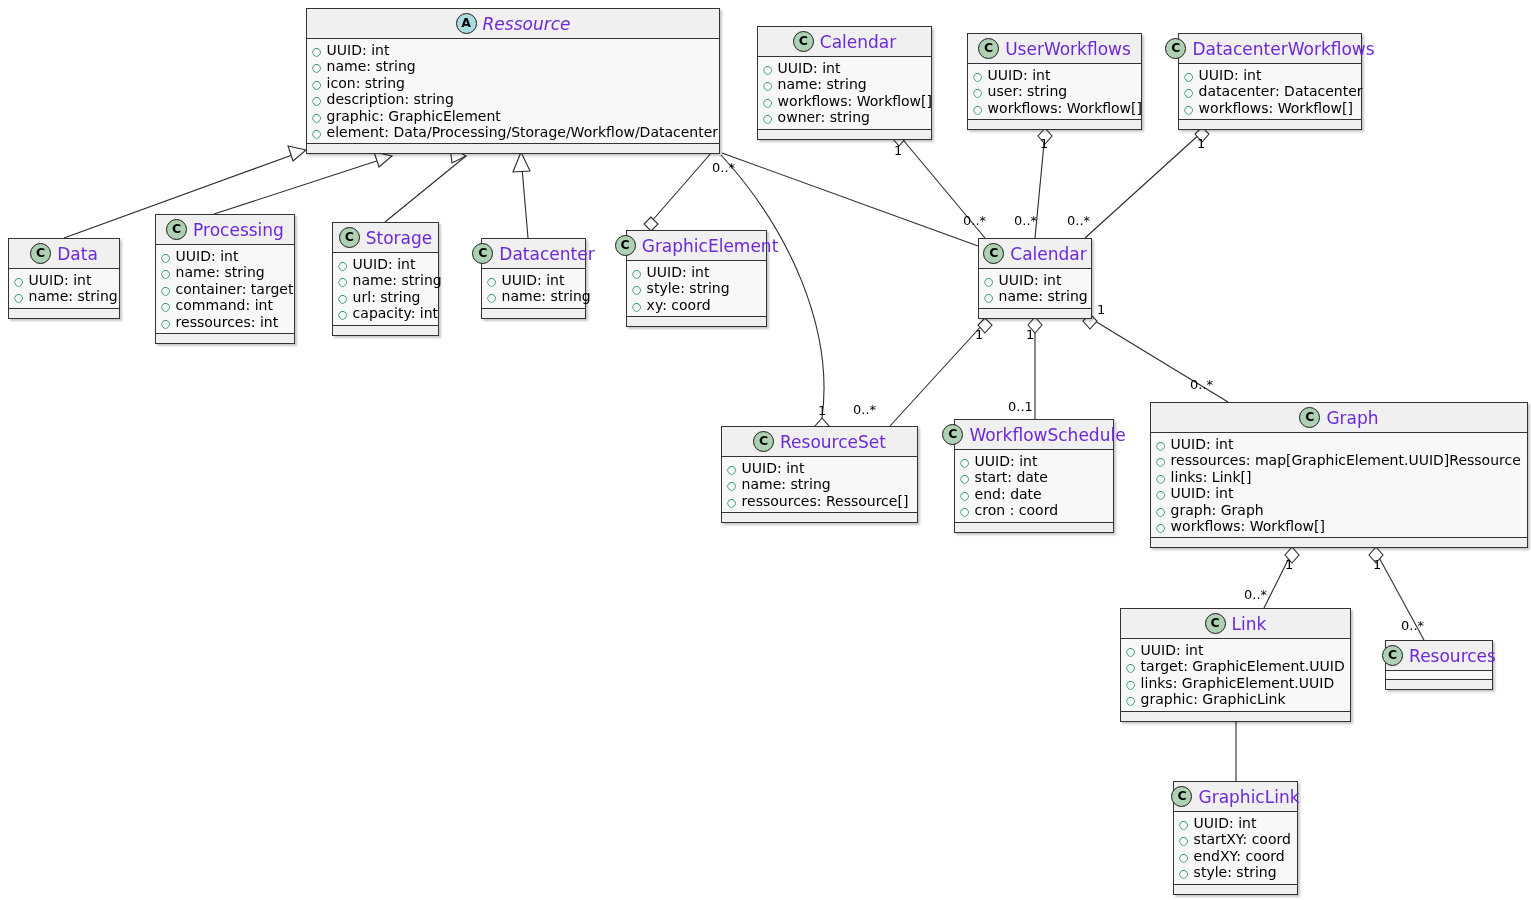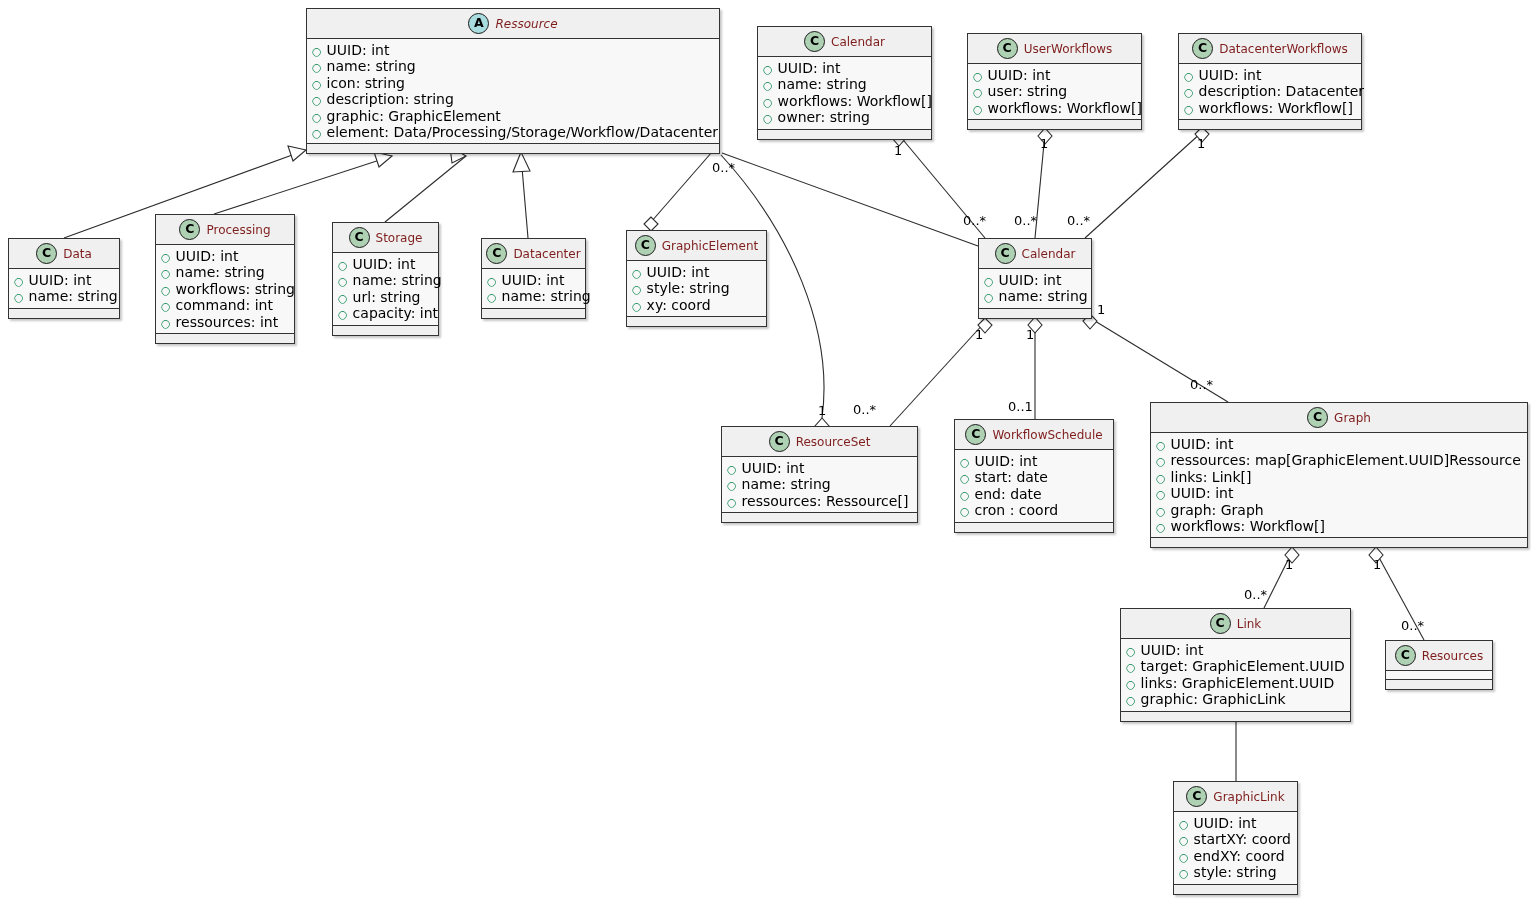--- a/index.html
+++ b/index.html
@@ -34,22 +34,22 @@
   .cls-header {
     display: flex;
     align-items: center;
     justify-content: center;
     gap: 6px;
     padding: 4px 6px 4px 6px;
     border-bottom: 1px solid #333333;
     background: #f0f0f0;
   }
   .cls-name {
-    font-size: 12px;
-    color: #7f1d1d;
+    font-size: 17px;
+    color: #6d28d9;
     white-space: nowrap;
   }
   .cls-name.abstract {
     font-style: italic;
   }
   .cls-badge {
     width: 19px;
     height: 19px;
     min-width: 19px;
     border-radius: 50%;
@@ -248,21 +248,21 @@
       <span class="cls-badge c">C</span>
       <span class="cls-name">DatacenterWorkflows</span>
     </div>
     <div class="cls-attrs">
       <div class="attr">
           <span class="vis">○</span>
           <span>UUID: int</span>
         </div>
       <div class="attr">
           <span class="vis">○</span>
-          <span>description: Datacenter</span>
+          <span>datacenter: Datacenter</span>
         </div>
       <div class="attr">
           <span class="vis">○</span>
           <span>workflows: Workflow[]</span>
         </div>
     </div>
     <div class="cls-footer"></div>
   </div>
 
   <div class="umlclass" style="left:8px; top:238px; width:112px;">
@@ -292,21 +292,21 @@
       <div class="attr">
           <span class="vis">○</span>
           <span>UUID: int</span>
         </div>
       <div class="attr">
           <span class="vis">○</span>
           <span>name: string</span>
         </div>
       <div class="attr">
           <span class="vis">○</span>
-          <span>workflows: string</span>
+          <span>container: target</span>
         </div>
       <div class="attr">
           <span class="vis">○</span>
           <span>command: int</span>
         </div>
       <div class="attr">
           <span class="vis">○</span>
           <span>ressources: int</span>
         </div>
     </div>

